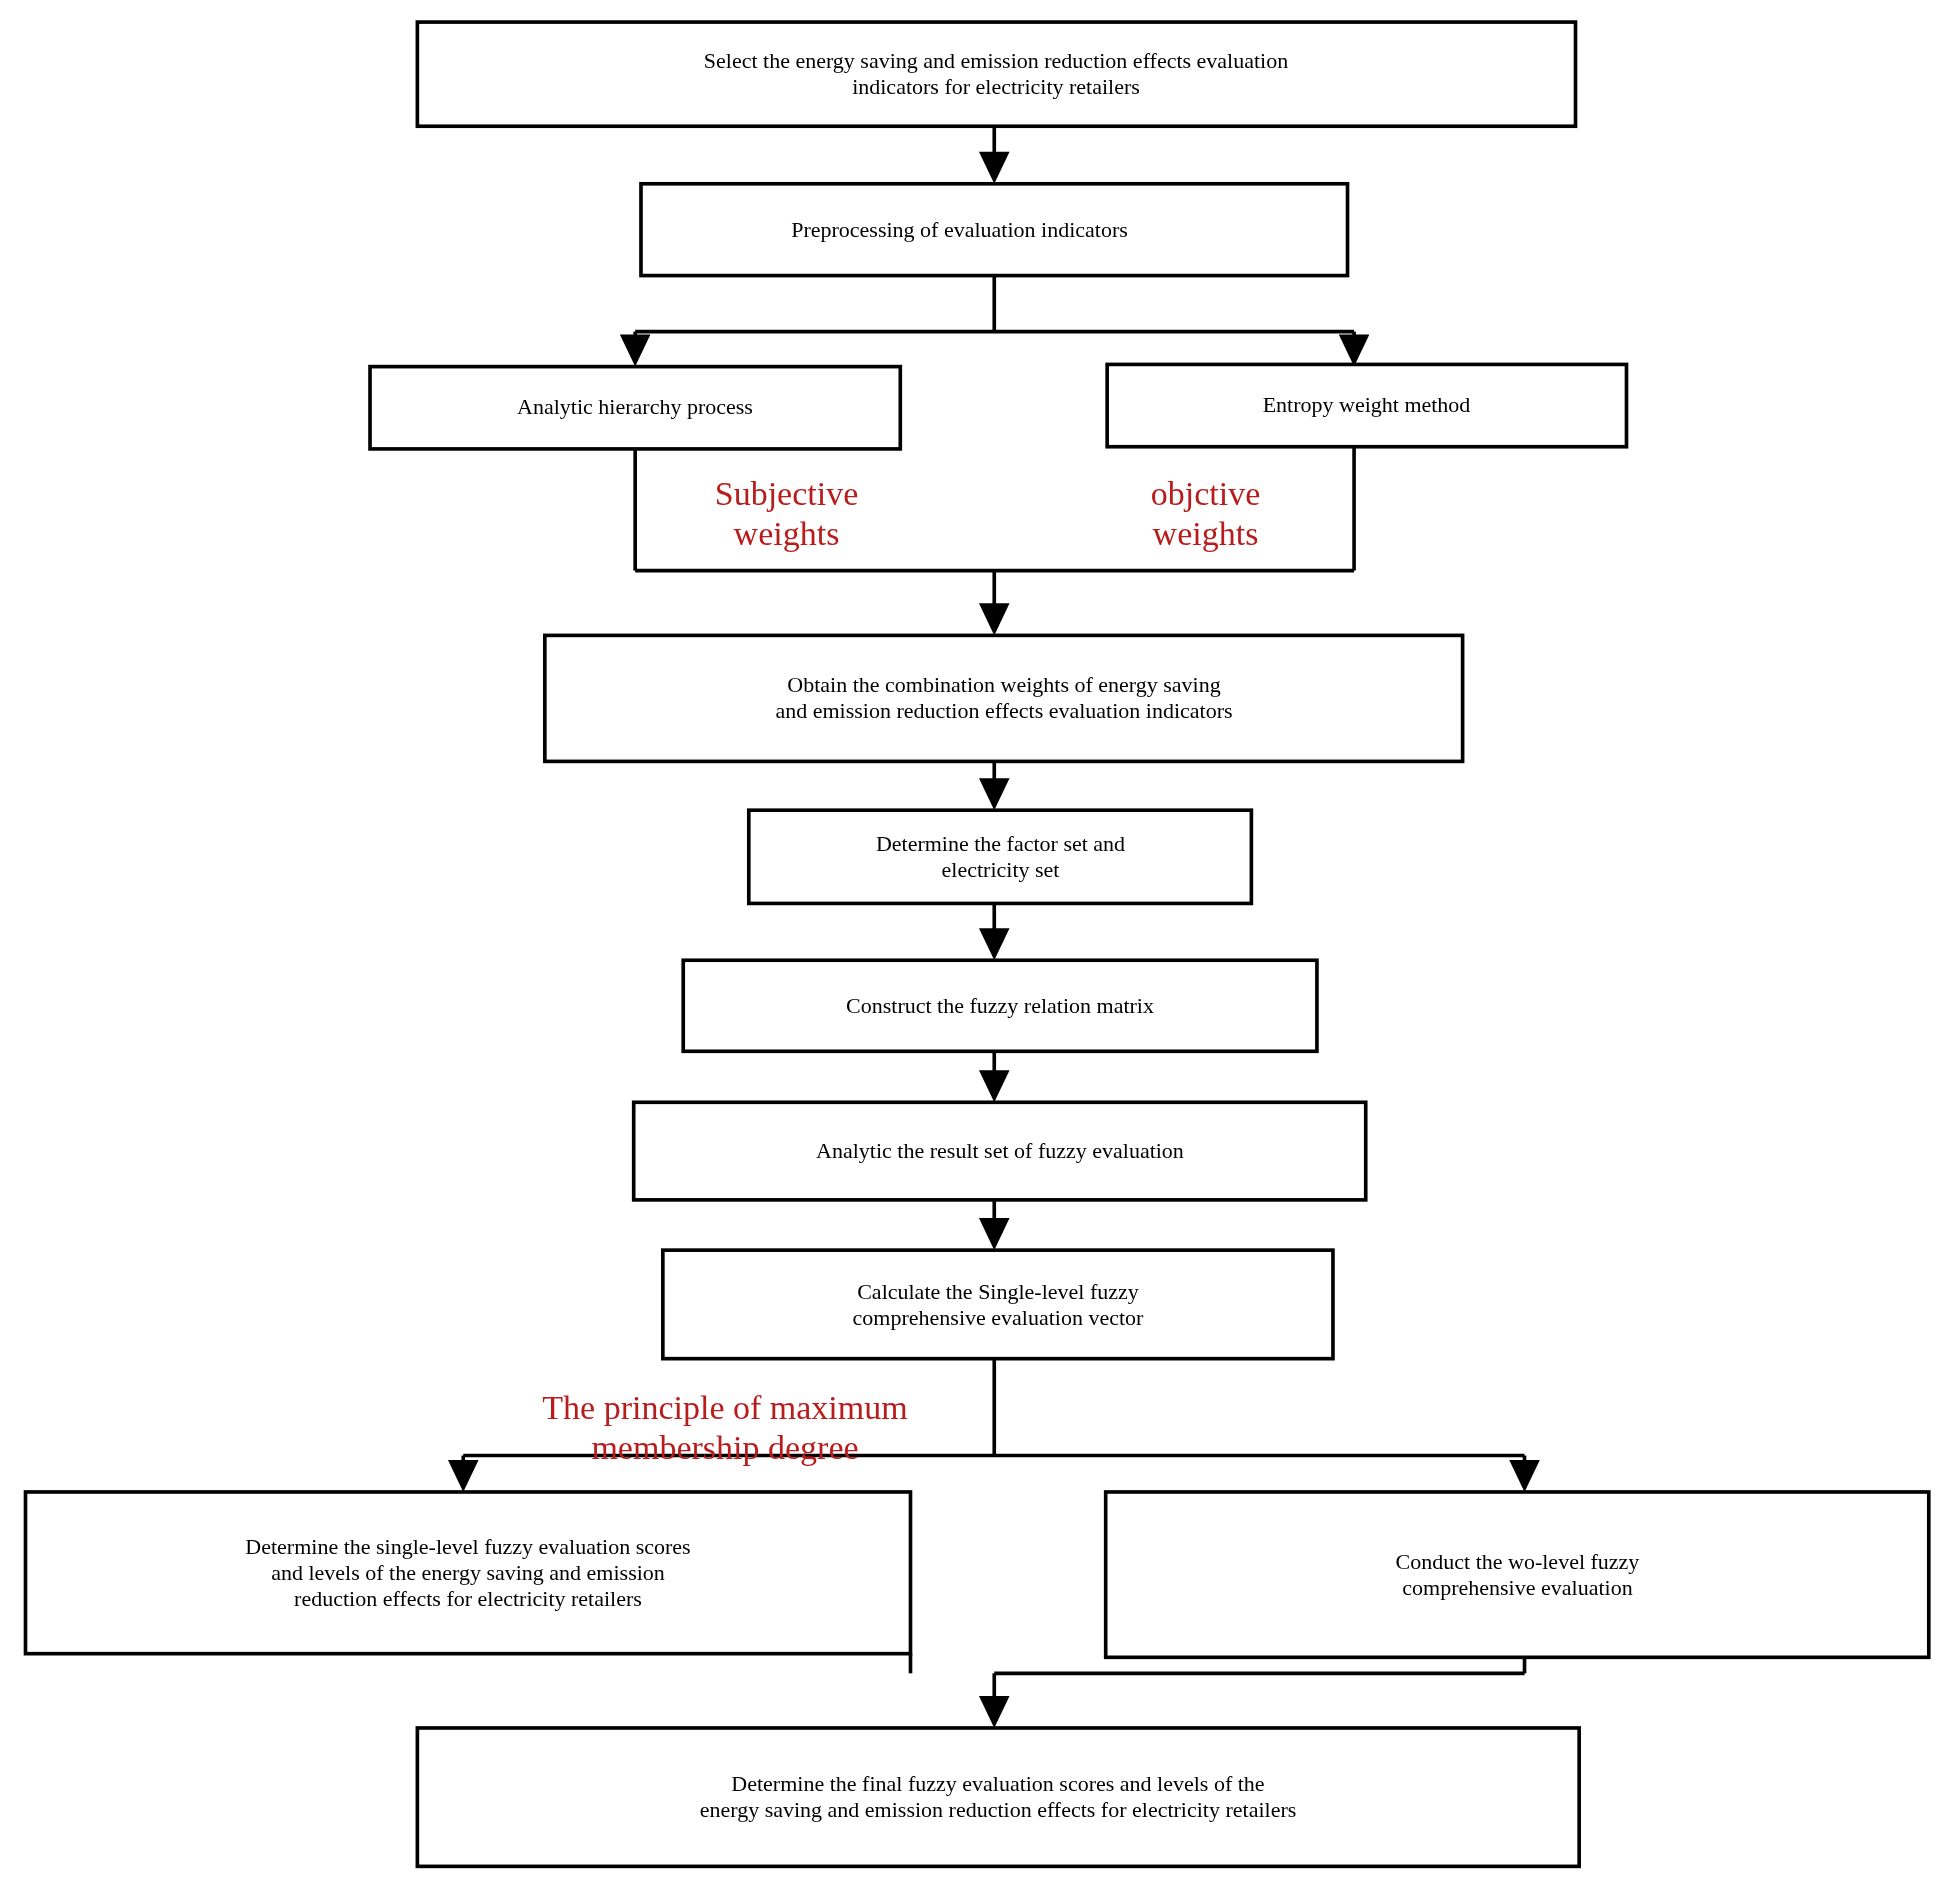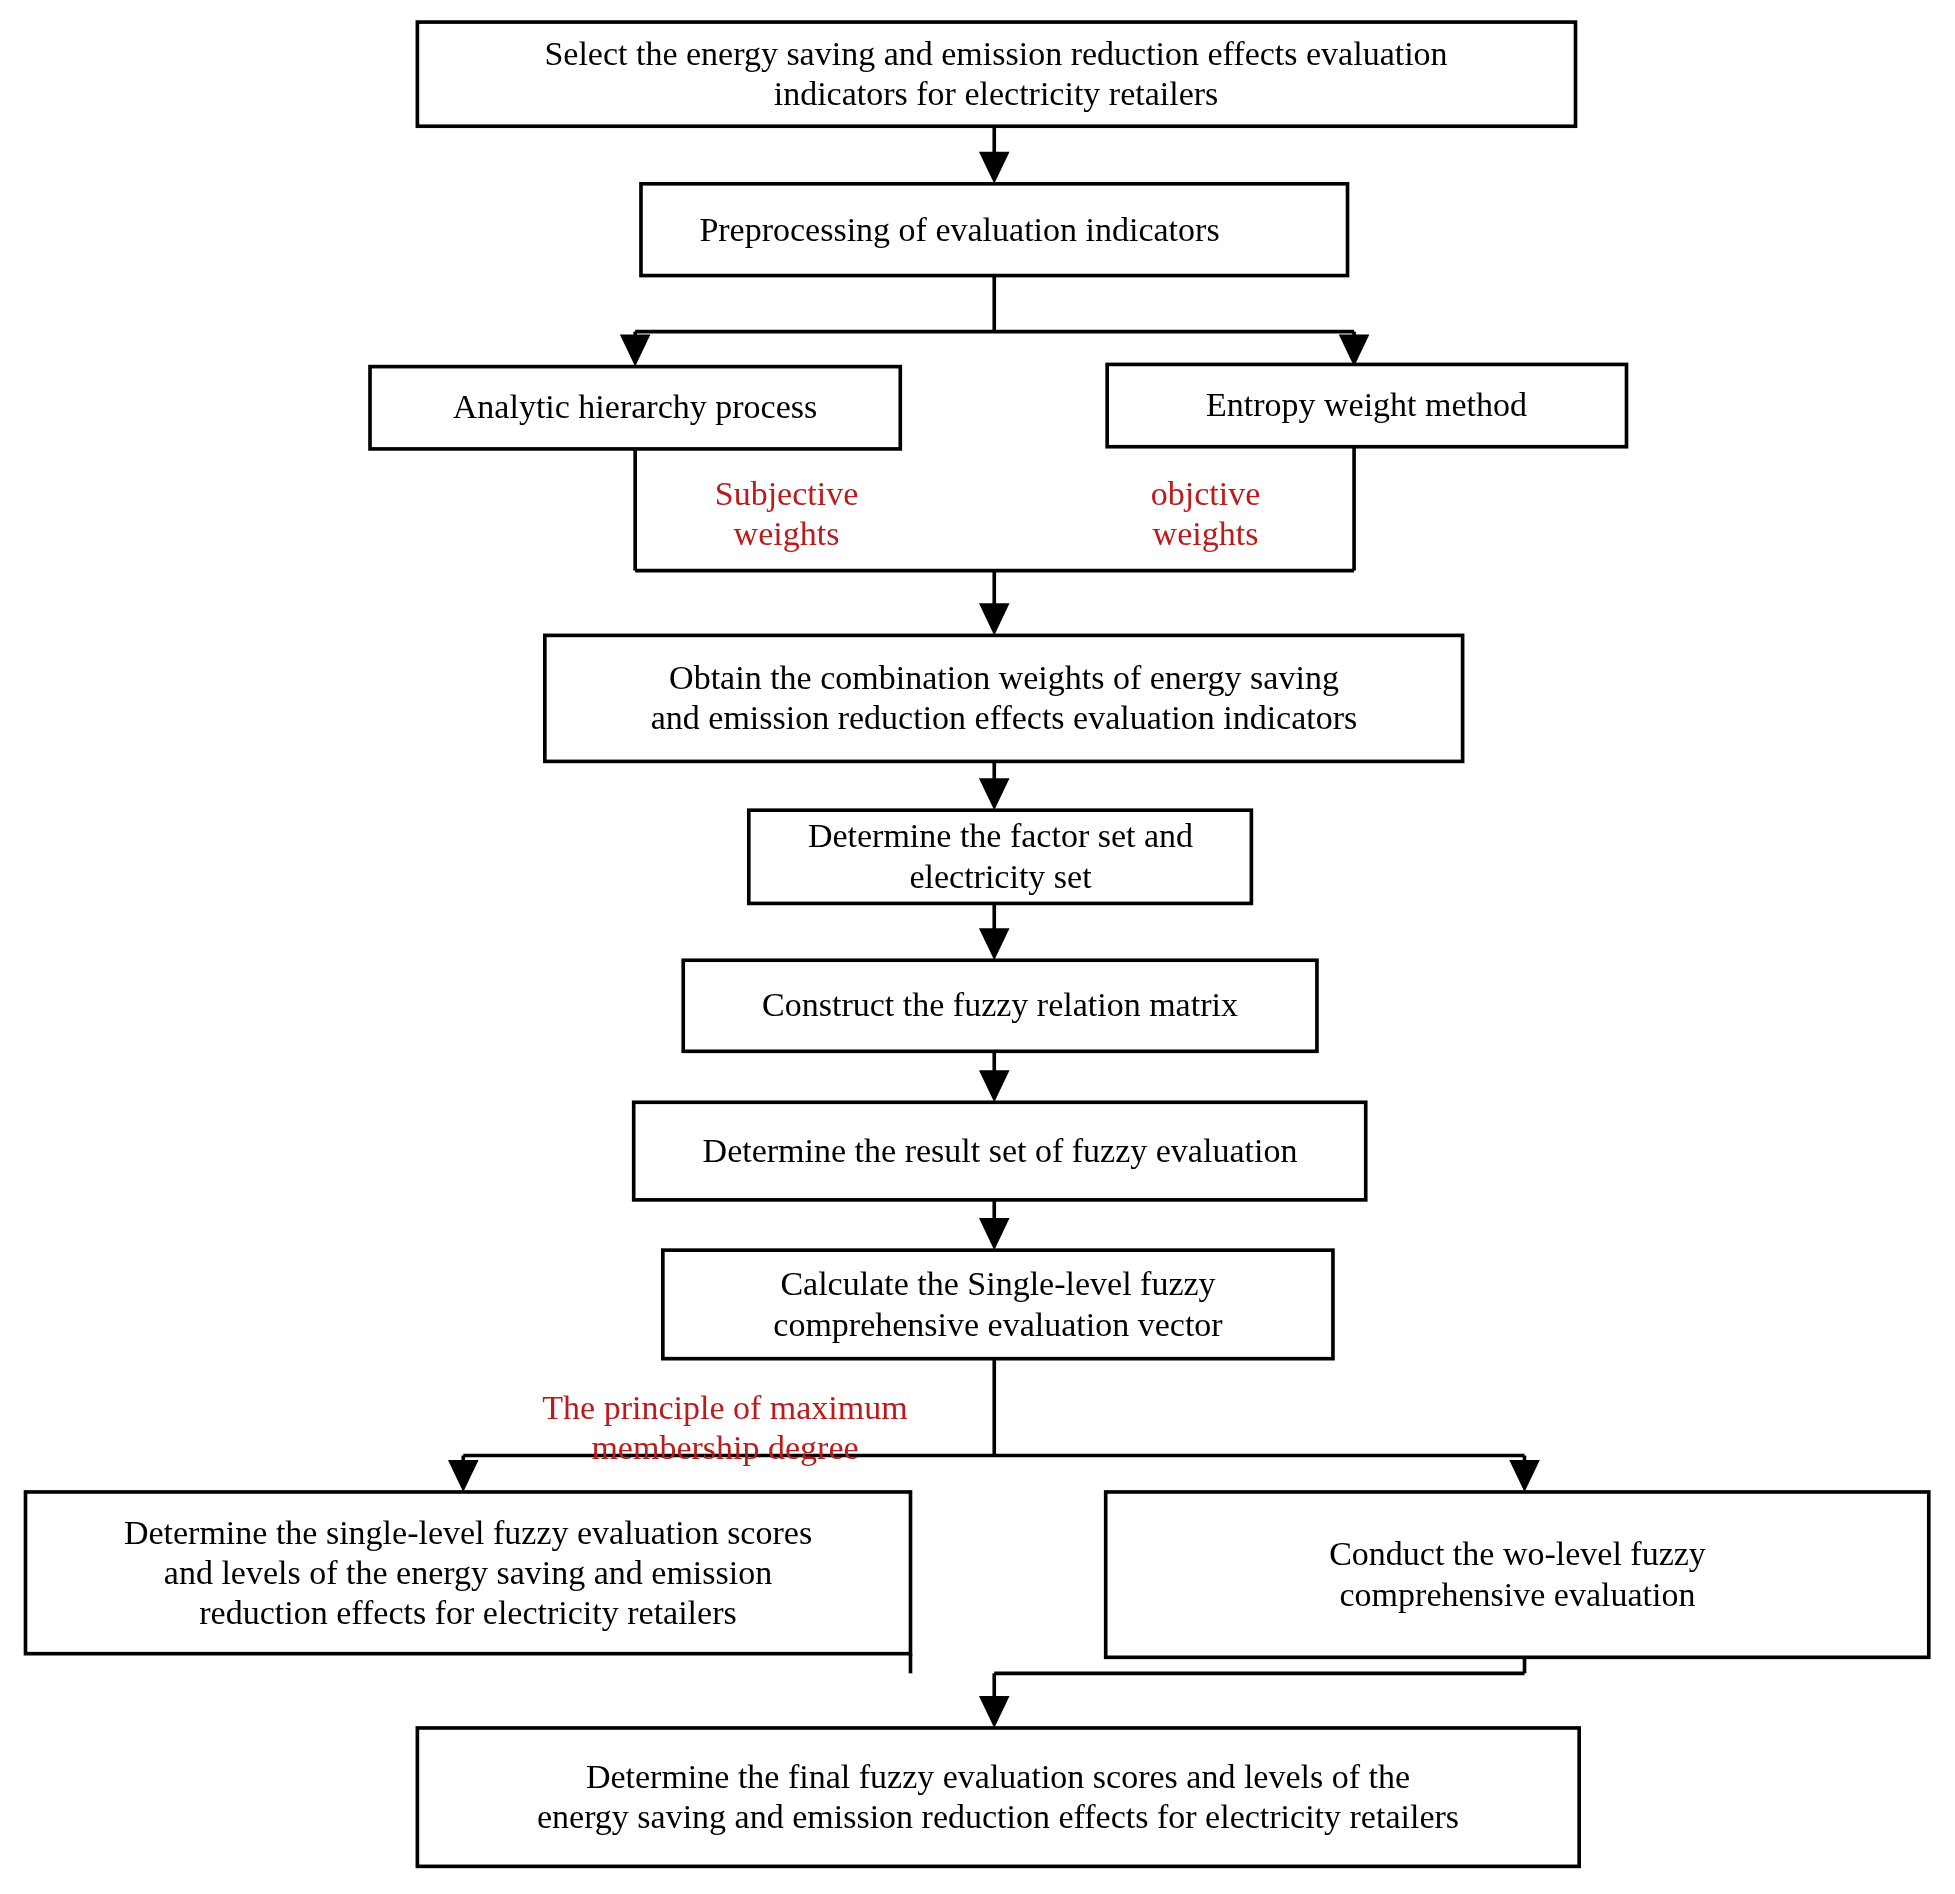--- a/index.html
+++ b/index.html
@@ -42,21 +42,21 @@
     stroke: none;
   }
   .node-label {
     position: absolute;
     display: flex;
     align-items: center;
     justify-content: center;
     text-align: center;
     color: #000000;
     font-family: "Liberation Serif", "DejaVu Serif", serif;
-    font-size: 34px;
+    font-size: 22px;
     line-height: 1.18;
     letter-spacing: 0px;
     white-space: pre-line;
     pointer-events: none;
   }
   .edge-label {
     position: absolute;
     text-align: center;
     color: #b91c1c;
     font-family: "Liberation Serif", "DejaVu Serif", serif;
@@ -140,21 +140,21 @@
   <div class="node-label" style="left:1107px; top:364px; width:519px; height:82px;">Entropy weight method</div>
 
   <div class="node-label" style="left:545px; top:635px; width:918px; height:126px;">Obtain the combination weights of energy saving
 and emission reduction effects evaluation indicators</div>
 
   <div class="node-label" style="left:749px; top:810px; width:503px; height:93px;">Determine the factor set and
 electricity set</div>
 
   <div class="node-label" style="left:683px; top:960px; width:634px; height:91px;">Construct the fuzzy relation matrix</div>
 
-  <div class="node-label" style="left:634px; top:1102px; width:732px; height:98px;">Determine the result set of fuzzy evaluation</div>
+  <div class="node-label" style="left:634px; top:1102px; width:732px; height:98px;">Analytic the result set of fuzzy evaluation</div>
 
   <div class="node-label" style="left:663px; top:1250px; width:670px; height:109px;">Calculate the Single-level fuzzy
 comprehensive evaluation vector</div>
 
   <div class="node-label" style="left:25.5px; top:1492px; width:885px; height:162px;">Determine  the single-level  fuzzy evaluation scores
 and levels of the energy saving and emission
 reduction effects for electricity retailers</div>
 
   <div class="node-label" style="left:1106px; top:1492px; width:823px; height:165px;">Conduct the wo-level fuzzy
 comprehensive evaluation</div>

